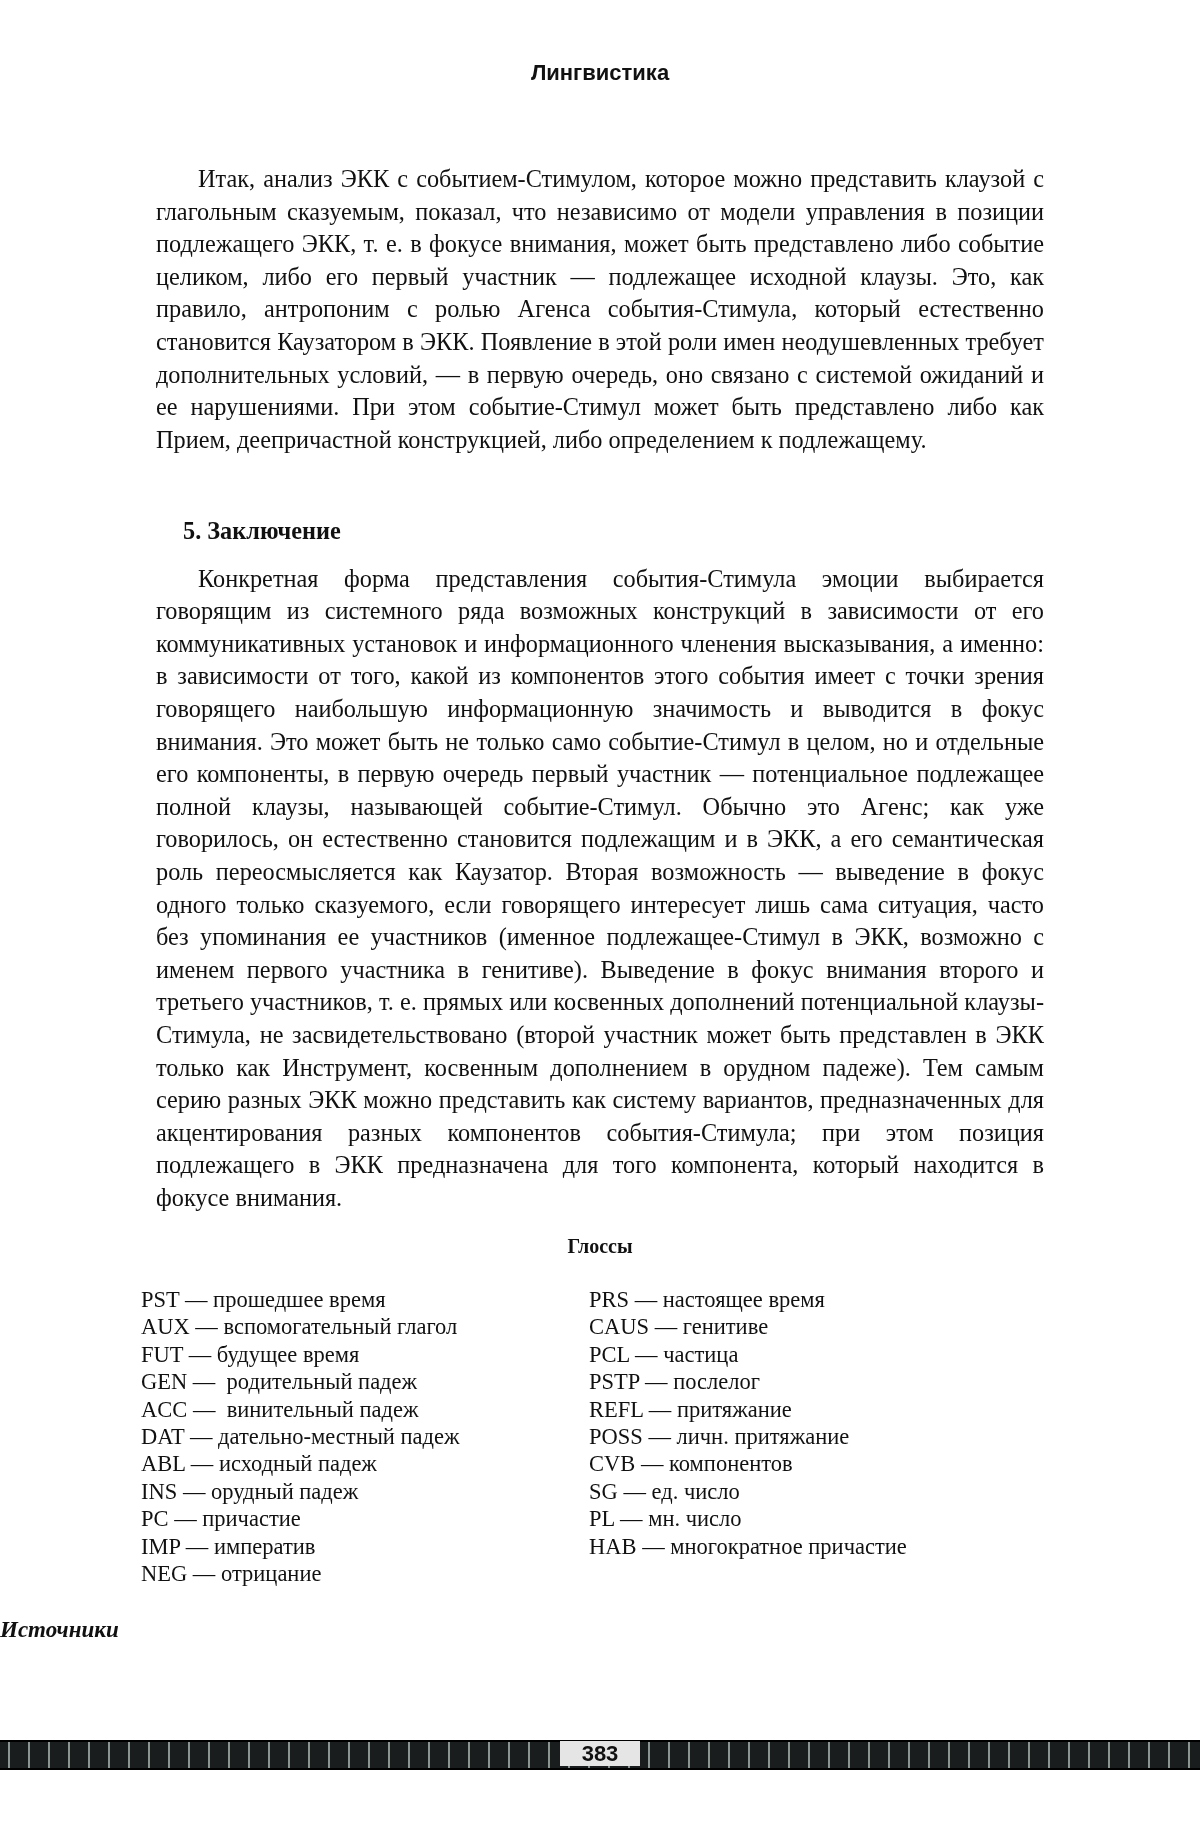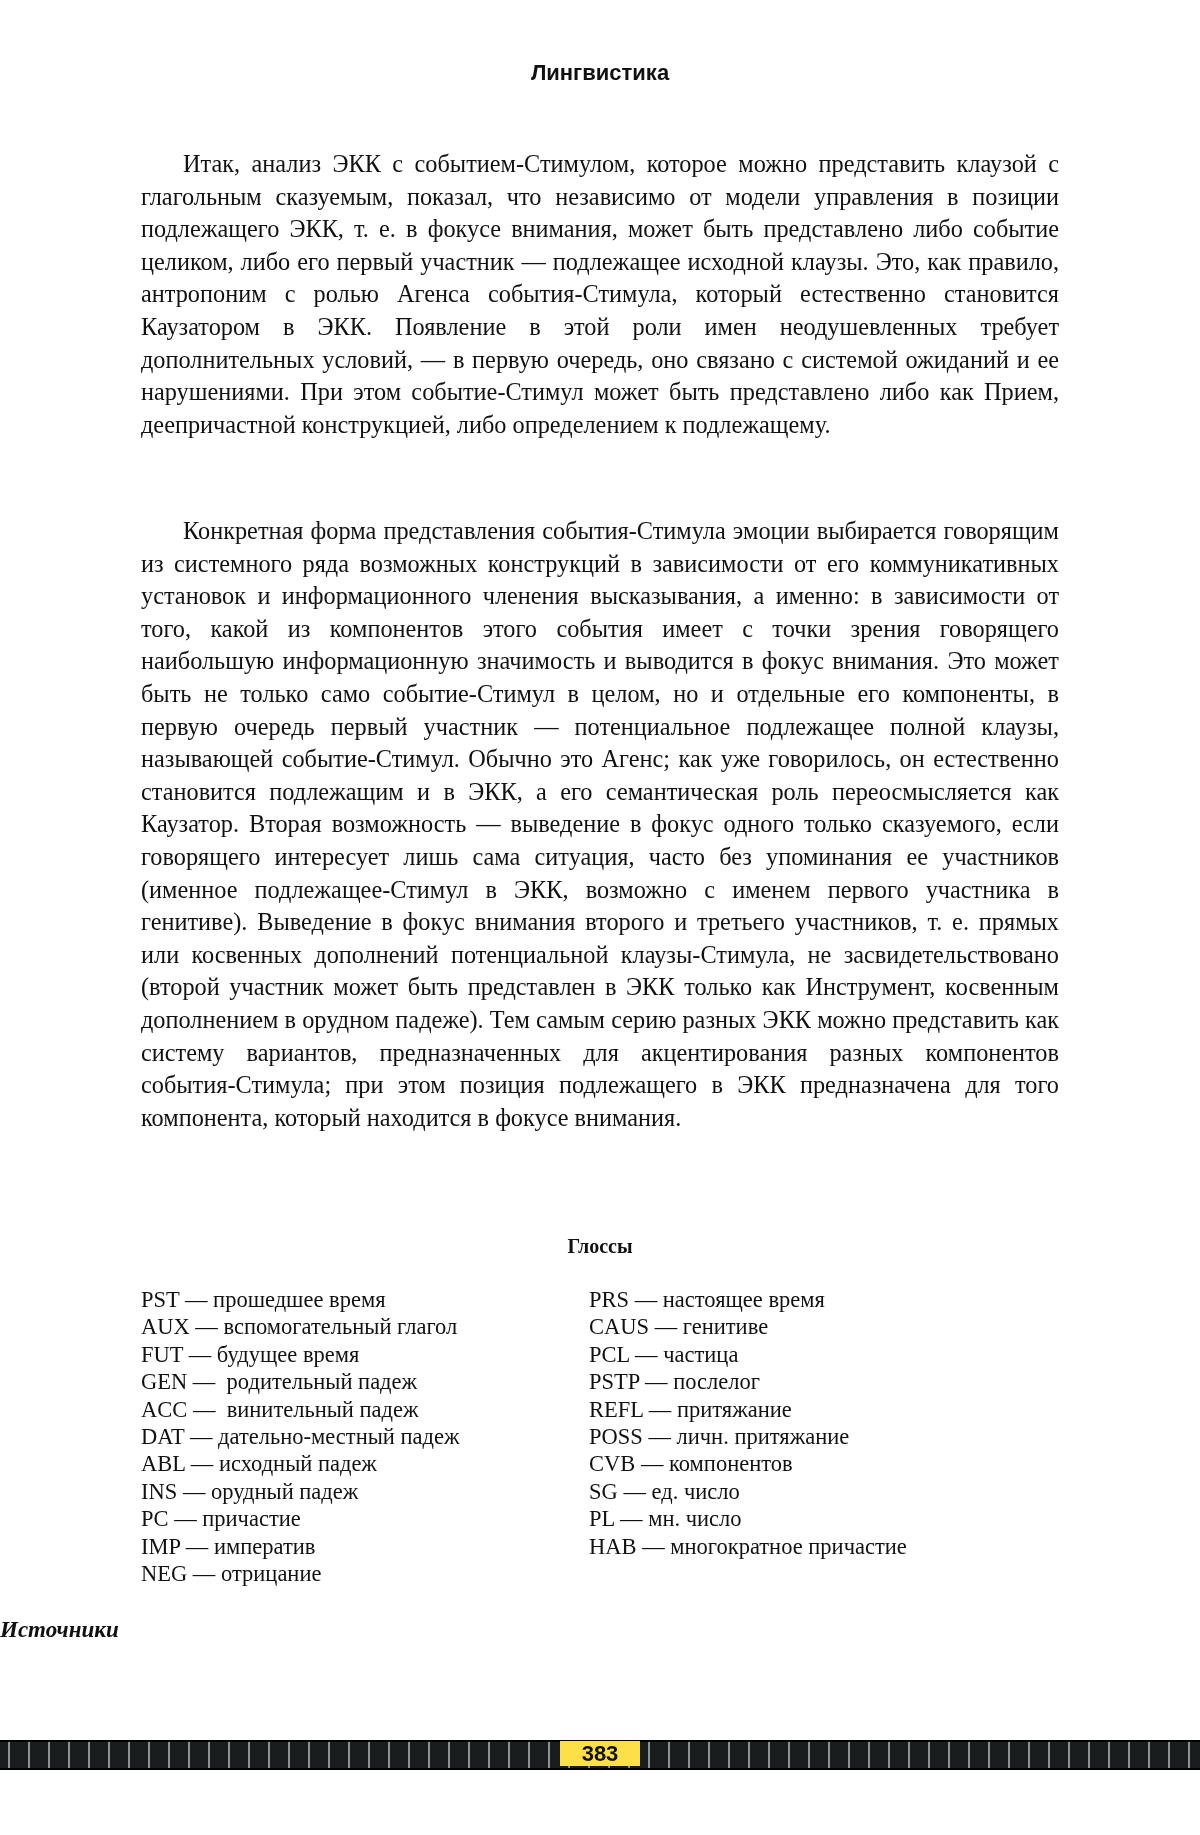--- a/index.html
+++ b/index.html
@@ -3,52 +3,53 @@
 <meta charset="utf-8">
 <style>
   html, body { margin: 0; padding: 0; background: #ffffff; }
   body { width: 1200px; height: 1835px; position: relative; overflow: hidden;
          font-family: "Liberation Serif", serif; color: #111; }
   .running-head { position: absolute; top: 60px; left: 0; width: 1200px; text-align: center;
     font-family: "Liberation Sans", sans-serif; font-weight: bold; font-size: 22px; }
   .text { position: absolute; left: 141px; width: 918px; font-size: 24.3px; line-height: 32.6px;
     text-align: justify; }
   .p1 { top: 148px; }
-  .p1 p, .sec p { margin: 0; text-indent: 42px; }
+  .p1 p, .sec p { margin: 15px; text-indent: 42px; }
   .sec { top: 515px; }
   .sec h3 { margin: 0; font-size: 24.3px; font-weight: bold; padding-left: 42px; line-height: 32.6px; }
   .gloss-title { position: absolute; top: 1235px; left: 0; width: 1200px; text-align: center;
     font-weight: bold; font-size: 20px; }
   .gloss-col { position: absolute; top: 1262px; font-size: 22.5px; line-height: 27.4px; margin-top: 24px; }
   .gloss-left { left: 141px; }
   .gloss-right { left: 589px; }
   .gloss-col div { white-space: pre; }
   .src-title { position: absolute; top: 1617px; left: 0; width: 1200px; text-align: left;
     font-weight: bold; font-size: 23px; font-style: italic; }
   .src { position: absolute; top: 1647px; left: 141px; width: 925px; font-size: 22.5px; line-height: 28px;
     letter-spacing: -0.6px; }
   .src .line2 { padding-left: 42px; }
   .footer-band { position: absolute; top: 1740px; left: 0; width: 1200px; height: 26px;
     background: #1a1d1d; border-top: 2px solid #000; border-bottom: 2px solid #000;
     background-image: repeating-linear-gradient(90deg, #1a1d1d 0 8px, #8a9592 8px 10px, #1a1d1d 10px 20px),
                       repeating-linear-gradient(0deg, transparent 0 10px, #6f7a77 10px 12px, transparent 12px 26px); }
   .page-num { position: absolute; top: 1741px; left: 560px; width: 80px; height: 25px;
-    background: #fde047; text-align: center; font-family: "Liberation Sans", sans-serif;
+    background: #e5e5e5; text-align: center; font-family: "Liberation Sans", sans-serif;
     font-weight: bold; font-size: 22px; line-height: 25px; }
 </style>
 </head>
 <body>
 
 <div class="running-head">Лингвистика</div>
 
 <div class="text p1">
   <p>Итак, анализ ЭКК с событием-Стимулом, которое можно представить клаузой с глагольным сказуемым, показал, что независимо от модели управления в позиции подлежащего ЭКК, т. е. в фокусе внимания, может быть представлено либо событие целиком, либо его первый участник — подлежащее исходной клаузы. Это, как правило, антропоним с ролью Агенса события-Стимула, который естественно становится Каузатором в ЭКК. Появление в этой роли имен неодушевленных требует дополнительных условий, — в первую очередь, оно связано с системой ожиданий и ее нарушениями. При этом событие-Стимул может быть представлено либо как Прием, деепричастной конструкцией, либо определением к подлежащему.</p>
 </div>
 
 <div class="text sec">
+  <h3>5. Заключение</h3>
   <p>Конкретная форма представления события-Стимула эмоции выбирается говорящим из системного ряда возможных конструкций в зависимости от его коммуникативных установок и информационного членения высказывания, а именно: в зависимости от того, какой из компонентов этого события имеет с точки зрения говорящего наибольшую информационную значимость и выводится в фокус внимания. Это может быть не только само событие-Стимул в целом, но и отдельные его компоненты, в первую очередь первый участник — потенциальное подлежащее полной клаузы, называющей событие-Стимул. Обычно это Агенс; как уже говорилось, он естественно становится подлежащим и в ЭКК, а его семантическая роль переосмысляется как Каузатор. Вторая возможность — выведение в фокус одного только сказуемого, если говорящего интересует лишь сама ситуация, часто без упоминания ее участников (именное подлежащее-Стимул в ЭКК, возможно с именем первого участника в генитиве). Выведение в фокус внимания второго и третьего участников, т. е. прямых или косвенных дополнений потенциальной клаузы-Стимула, не засвидетельствовано (второй участник может быть представлен в ЭКК только как Инструмент, косвенным дополнением в орудном падеже). Тем самым серию разных ЭКК можно представить как систему вариантов, предназначенных для акцентирования разных компонентов события-Стимула; при этом позиция подлежащего в ЭКК предназначена для того компонента, который находится в фокусе внимания.</p>
 </div>
 
 <div class="gloss-title">Глоссы</div>
 <div class="gloss-col gloss-left">
   <div>PST — прошедшее время</div>
   <div>AUX — вспомогательный глагол</div>
   <div>FUT — будущее время</div>
   <div>GEN —  родительный падеж</div>
   <div>ACC —  винительный падеж</div>

